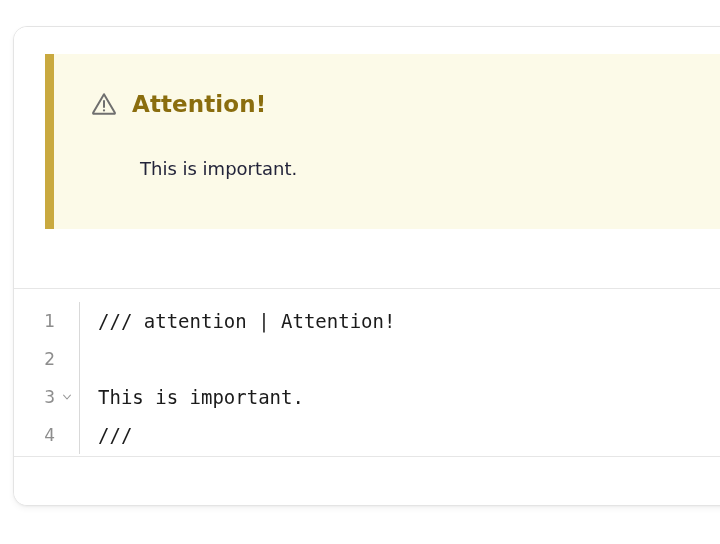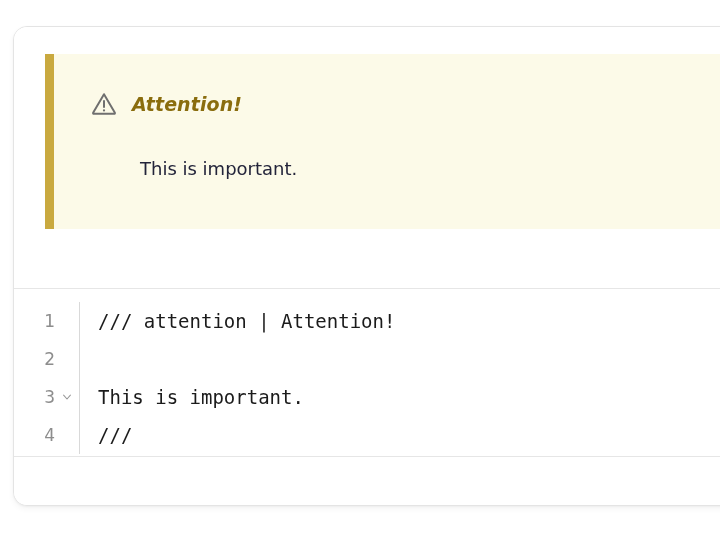--- a/index.html
+++ b/index.html
@@ -62,26 +62,25 @@
   }
 
   .warn-icon {
     width: 28px;
     height: 28px;
     flex: 0 0 28px;
     display: block;
   }
 
   .admonition-title-text {
-    font-size: 19px;
+    font-size: 23px;
     font-weight: 700;
     color: #8a6d0e;
     letter-spacing: 0.1px;
     line-height: 1;
-    font-style: italic;
   }
 
   .admonition-body {
     position: absolute;
     left: 86px;
     top: 102px;
     font-size: 18px;
     color: #23243a;
     line-height: 1.4;
   }

